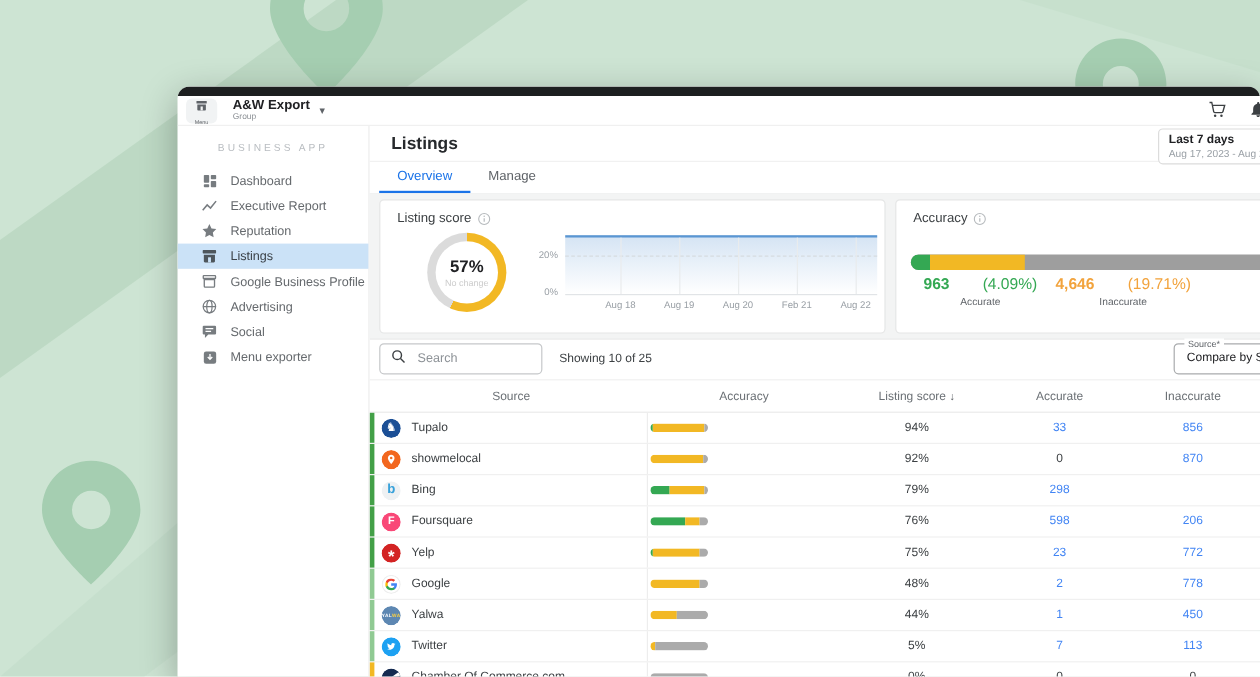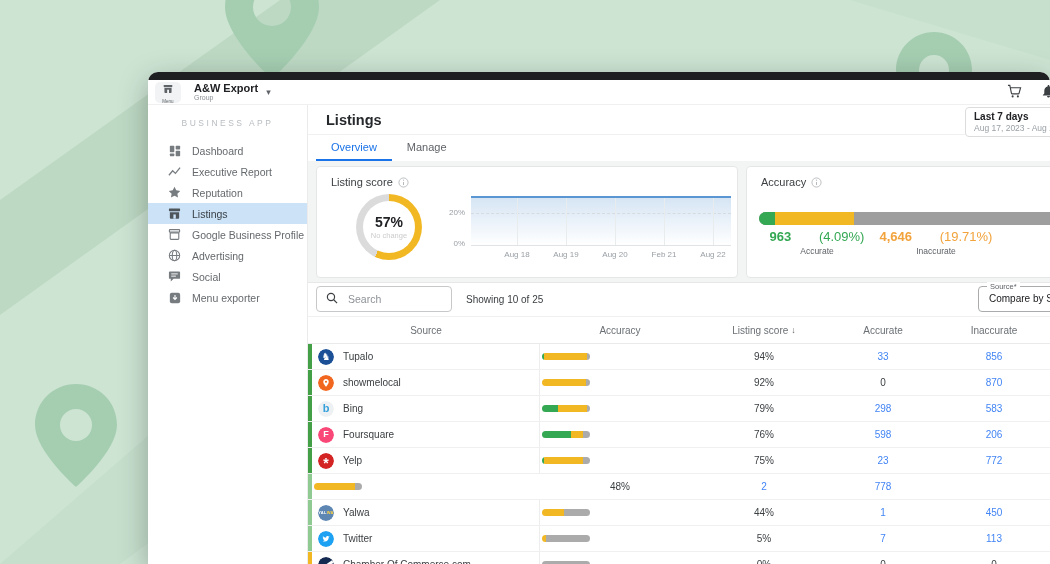--- a/index.html
+++ b/index.html
@@ -411,21 +411,20 @@
     </div>
     <div class="cell acc">
       <div class="rowbar">
         <div class="seg sg" style="width: 33%; background: rgb(52, 168, 83);"></div>
                       <div class="seg sy" style="width: 60%; background: rgb(242, 184, 36);"></div>
                       <div class="seg sr" style="width: 7%; background: rgb(171, 171, 171);"></div>
       </div>
     </div>
     <div class="cell score">79%</div>
     <div class="cell c-acc num-link">298</div>
-    <div class="cell c-inacc num-link">583</div>
   </div>
                 <div class="trow">
     <div class="strip" style="background: rgb(67, 160, 71);"></div>
     <div class="cell src">
       <span class="src-ico">
                       <span style="width:16px;height:16px;border-radius:50%;background:#f94877;color:#fff;display:flex;align-items:center;justify-content:center;font-size:9px;font-weight:700;line-height:1;">F</span>
                     </span>
       <span class="src-name">Foursquare</span>
     </div>
     <div class="cell acc">
@@ -455,20 +454,33 @@
                       <div class="seg sy" style="width: 81%; background: rgb(242, 184, 36);"></div>
                       <div class="seg sr" style="width: 15%; background: rgb(171, 171, 171);"></div>
       </div>
     </div>
     <div class="cell score">75%</div>
     <div class="cell c-acc num-link">23</div>
     <div class="cell c-inacc num-link">772</div>
   </div>
                 <div class="trow">
     <div class="strip" style="background: rgb(144, 202, 147);"></div>
+    <div class="cell src">
+      <span class="src-ico">
+                      <span style="width:16px;height:16px;border-radius:50%;background:#fff;border:1px solid #eee;box-sizing:border-box;display:flex;align-items:center;justify-content:center;">
+                        <svg width="10" height="10" viewBox="0 0 18 18">
+                          <path fill="#4285F4" d="M17.64 9.2c0-.64-.06-1.25-.16-1.84H9v3.48h4.84a4.14 4.14 0 0 1-1.8 2.72v2.26h2.92c1.7-1.57 2.68-3.88 2.68-6.62z"></path>
+                          <path fill="#34A853" d="M9 18c2.43 0 4.47-.8 5.96-2.18l-2.92-2.26c-.8.54-1.84.86-3.04.86-2.34 0-4.32-1.58-5.03-3.7H.96v2.33A9 9 0 0 0 9 18z"></path>
+                          <path fill="#FBBC05" d="M3.97 10.72A5.41 5.41 0 0 1 3.69 9c0-.6.1-1.18.28-1.72V4.95H.96A9 9 0 0 0 0 9c0 1.45.35 2.83.96 4.05l3.01-2.33z"></path>
+                          <path fill="#EA4335" d="M9 3.58c1.32 0 2.5.45 3.44 1.35l2.58-2.58A9 9 0 0 0 9 0 9 9 0 0 0 .96 4.95l3.01 2.33C4.68 5.16 6.66 3.58 9 3.58z"></path>
+                        </svg>
+                      </span>
+                    </span>
+      <span class="src-name">Google</span>
+    </div>
     <div class="cell acc">
       <div class="rowbar">
         <div class="seg sg" style="width: 0%; background: rgb(52, 168, 83);"></div>
                       <div class="seg sy" style="width: 85%; background: rgb(242, 184, 36);"></div>
                       <div class="seg sr" style="width: 15%; background: rgb(171, 171, 171);"></div>
       </div>
     </div>
     <div class="cell score">48%</div>
     <div class="cell c-acc num-link">2</div>
     <div class="cell c-inacc num-link">778</div>

